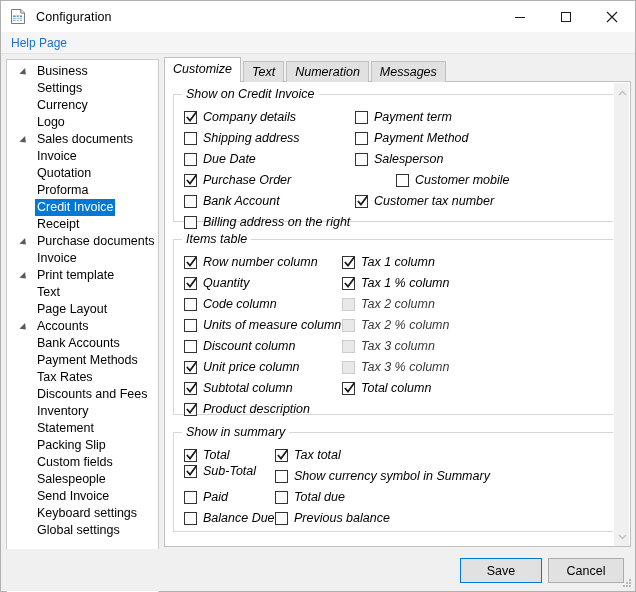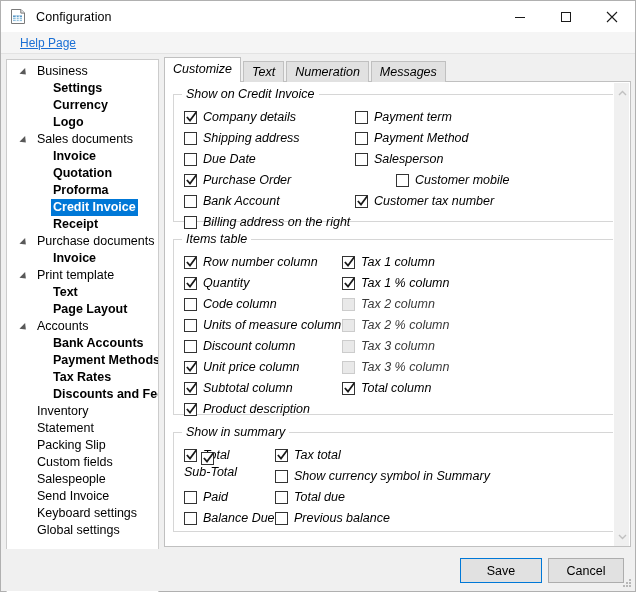--- a/index.html
+++ b/index.html
@@ -70,24 +70,23 @@
   
   #helpbar {
     height: 21px;
     background: #f5f5f5;
     flex: 0 0 auto;
     display: flex;
     align-items: center;
     border-bottom: 1px solid #e3e3e3;
   }
   #help-link {
-    margin-left: 19px;
+    margin-left: 10px;
     color: #1a6fd4;
     font-size: 12px;
-    text-decoration: underline;
     cursor: pointer;
   }
 
   
   #bodyarea {
     flex: 1 1 auto;
     position: relative;
     background: #f0f0f0;
   }
 
@@ -112,21 +111,21 @@
   }
   .tnode .tlabel {
     display: inline-block;
     padding: 0 2px;
   }
   .tnode.sel .tlabel {
     background: #0078d7;
     color: #ffffff;
   }
   .lvl0 { padding-left: 28px; }
-  .lvl1 { padding-left: 44px; font-weight: bold; }
+  .lvl1 { padding-left: 28px; }
   .expander {
     position: absolute;
     left: 14px; top: 5px;
     width: 0; height: 0;
     border-left: 5px solid #595959;
     border-top: 4.5px solid transparent;
     border-bottom: 4.5px solid transparent;
     transform: rotate(45deg);
     transform-origin: 2px 5px;
   }
@@ -523,21 +522,21 @@
             <div class="group" style="left: 8px; top: 350px; width: 441px; height: 100px;">
               <div class="glegend">Show in summary</div>
               <div class="cb" style="left: 10px; top: 14px;">
                 <span class="box">
                   <svg class="tick" viewBox="0 0 11 13">
                     <path d="M1.4 6.6 L4.0 9.6 L9.6 2.0" stroke="#1a1a1a" stroke-width="1.7" fill="none" stroke-linecap="square"></path>
                   </svg>
                 </span>
                 <span class="cblabel">Total</span>
               </div>
-              <div class="cb" style="left: 10px; top: 19px; flex-direction: column;">
+              <div class="cb" style="left: 10px; top: 30px;">
                 <span class="box">
                   <svg class="tick" viewBox="0 0 11 13">
                     <path d="M1.4 6.6 L4.0 9.6 L9.6 2.0" stroke="#1a1a1a" stroke-width="1.7" fill="none" stroke-linecap="square"></path>
                   </svg>
                 </span>
                 <span class="cblabel">Sub-Total</span>
               </div>
               <div class="cb" style="left: 10px; top: 56px;">
                 <span class="box"></span>
                 <span class="cblabel">Paid</span>

